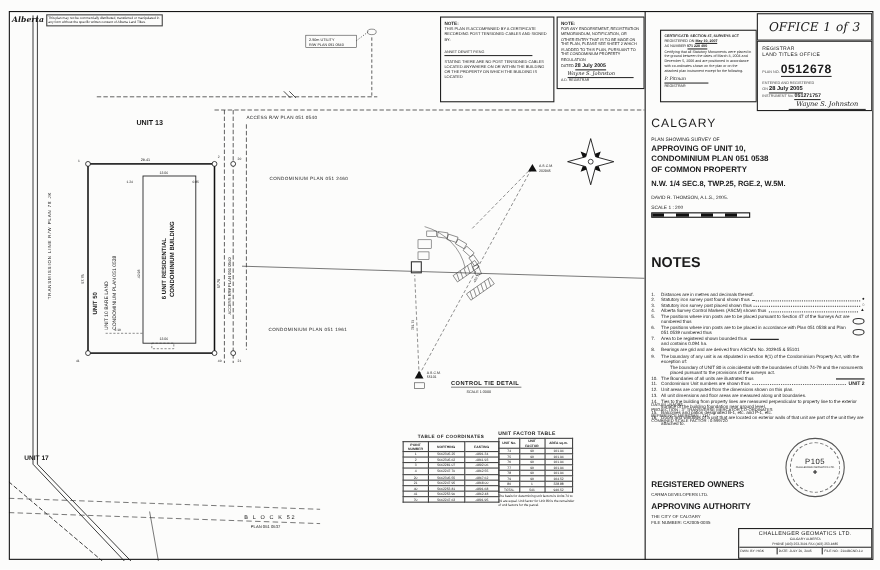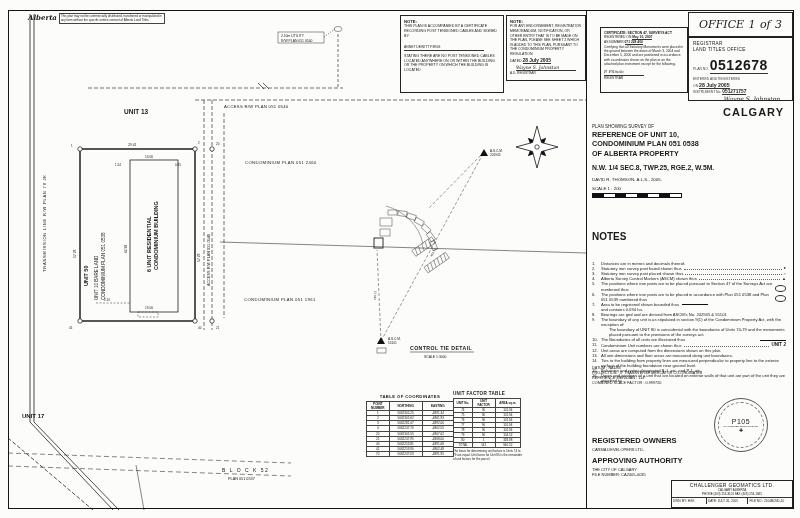--- a/index.html
+++ b/index.html
@@ -167,21 +167,21 @@
     <text transform="translate(368,290) rotate(-88)" font-size="3">281.73</text>
     <text transform="translate(424,247) rotate(-61)" font-size="3">492.71</text>
     <text x="402" y="340" font-size="5.2" font-weight="bold" letter-spacing="0.4">CONTROL TIE DETAIL</text>
     <line x1="402" y1="342" x2="466" y2="342" stroke="#111" stroke-width="0.5"></line>
     <text x="416" y="347.5" font-size="3.4">SCALE 1:3000</text>
   </svg>
 
   <div class="ab frame"></div>
   <div class="ab vline"></div>
 
-  <div class="ab" style="left:28px;top:13px;display:flex;align-items:flex-start;gap:2px;">
+  <div class="ab" style="left:11px;top:13px;display:flex;align-items:flex-start;gap:2px;">
     <span class="sig" style="font-weight:bold;font-size:7px;">Alberta</span>
     <span style="display:inline-block;width:102px;border:0.5px solid #444;font-size:3px;line-height:1.2;padding:1px;">This plan may not be commercially distributed, transferred or manipulated in any form without the specific written consent of Alberta Land Titles.</span>
   </div>
 
   <div class="ab box" style="left:400px;top:15px;width:104px;height:78px;padding:3px;font-size:3.6px;line-height:1.3;">
     <div style="font-size:4.2px;font-weight:bold;">NOTE:</div>
     <div>THIS PLAN IS ACCOMPANIED BY A CERTIFICATE RECORDING POST TENSIONED CABLES AND SIGNED BY:</div>
     <div style="margin-top:7px;border-bottom:0.6px solid #333;width:80px;font-size:3.4px;">ANNET DEWITT P.ENG</div>
     <div style="margin-top:3px;">STATING THERE ARE NO POST TENSIONED CABLES LOCATED ANYWHERE ON OR WITHIN THE BUILDING OR THE PROPERTY ON WHICH THE BUILDING IS LOCATED</div>
   </div>
@@ -217,51 +217,51 @@
     <span>1</span>
     <span>of</span>
     <span>3</span>
   </div>
 
   <div class="ab box" style="left:688px;top:37px;width:105px;height:64px;padding:3px 4px;font-size:3.4px;line-height:1.35;">
     <div style="font-size:4.6px;letter-spacing:0.3px;">REGISTRAR</div>
     <div style="font-size:4.6px;letter-spacing:0.3px;">LAND TITLES OFFICE</div>
     <div style="margin-top:3px;">
       <span style="color:#444;">PLAN  NO.</span>
-      <span class="uv" style="font-size:14px;letter-spacing:0.5px;">0512678</span>
+      <span class="uv" style="font-size:11px;letter-spacing:0.5px;">0512678</span>
     </div>
     <div style="margin-top:2px;color:#444;">ENTERED  AND  REGISTERED</div>
     <div>
       <span style="color:#444;">ON</span>
       <span class="uv" style="font-size:5.2px;">28 July 2005</span>
     </div>
     <div>
       <span style="color:#444;">INSTRUMENT  No.</span>
       <span class="uv" style="font-size:4.8px;">051271757</span>
     </div>
     <div class="sig" style="font-size:6px;text-align:center;border-bottom:0.6px solid #333;width:70px;margin-left:24px;">Wayne S. Johnston</div>
     <div style="text-align:right;font-size:3px;">A.D.  REGISTRAR</div>
   </div>
 
   <div class="ab" style="left:592px;top:106px;width:192px;">
-    <div style="font-size:11px;font-weight:bold;letter-spacing:1px;text-align:right;">CALGARY</div>
+    <div style="font-size:11px;font-weight:normal;letter-spacing:1px;">CALGARY</div>
     <div style="font-size:4.5px;margin-top:6px;">PLAN SHOWING SURVEY OF</div>
     <div style="font-size:7.2px;font-weight:bold;line-height:1.3;margin-top:1px;">
-      <div>REFERENCE OF UNIT 10,</div>
+      <div>APPROVING OF UNIT 10,</div>
       <div>CONDOMINIUM PLAN 051 0538</div>
-      <div>OF ALBERTA PROPERTY</div>
+      <div>OF COMMON PROPERTY</div>
     </div>
     <div style="font-size:6.8px;font-weight:bold;margin-top:6px;">N.W. 1/4 SEC.8, TWP.25, RGE.2, W.5M.</div>
     <div style="font-size:4.4px;margin-top:6px;">DAVID R. THOMSON, A.L.S., 2005.</div>
     <div style="font-size:4.4px;margin-top:4px;">SCALE  1 : 200</div>
     <div class="scalebar" style="width:88px;margin-top:2px;"></div>
   </div>
 
   <div class="ab" style="left:592px;top:231px;width:194px;font-size:4.15px;line-height:1.22;">
-    <div style="font-size:10px;font-weight:bold;margin-bottom:18px;">NOTES</div>
+    <div style="font-size:13px;font-weight:bold;margin-bottom:18px;">NOTES</div>
 
     <div class="note-item">
       <span class="nn">1.</span>
       <span class="nt">Distances are in metres and decimals thereof.</span>
     </div>
     <div class="note-item">
       <span class="nn">2.</span>
       <span class="nt lead">
           <span>Statutory iron survey post found shown thus</span>
           <span class="dots"></span>

